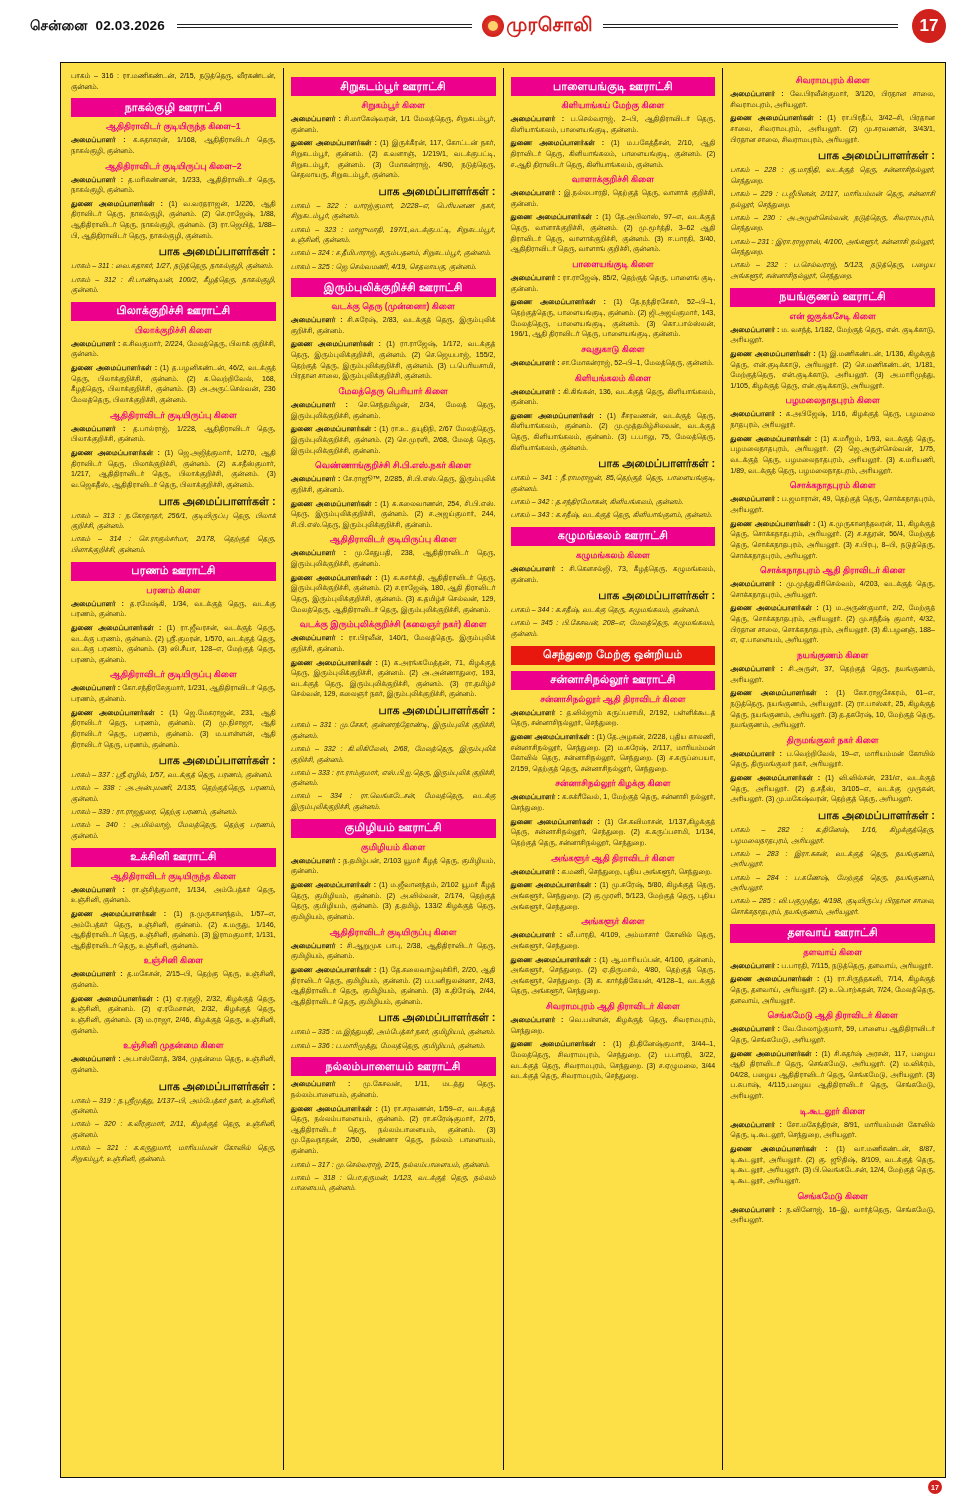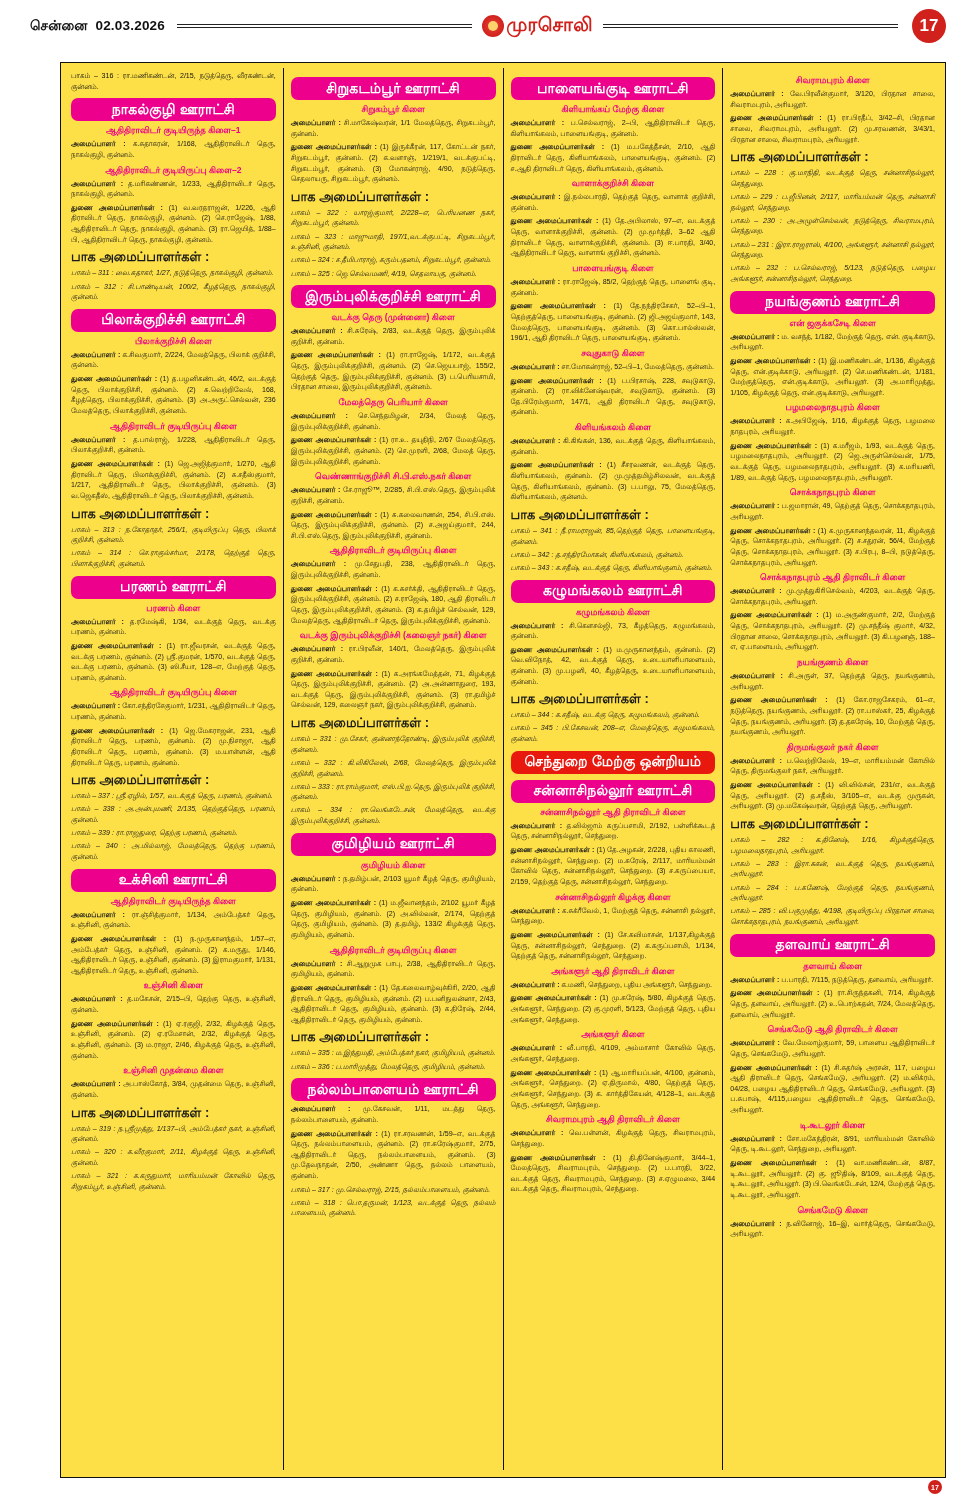--- a/index.html
+++ b/index.html
@@ -116,26 +116,25 @@
     line-height: 1.5;
     text-align: justify;
     color: #111;
     margin: 0 0 4px 0;
   }
 
   .ward-head {
     display: block;
     text-align: center;
     color: #ffffff;
-    font-size: 14px;
+    font-size: 11px;
     font-weight: bold;
     padding: 2.5px 4px;
     margin: 6px 0 3px 0;
     letter-spacing: .2px;
-    border-radius: 7px;
   }
   .ward-head.pink { background: #ec008c; }
   .ward-head.red  { background: #e8180f; }
 
   .branch-head {
     display: block;
     text-align: center;
     color: #ec008c;
     font-size: 8.6px;
     font-weight: bold;
@@ -143,22 +142,22 @@
   }
   .label-line {
     font-size: 7.1px;
     line-height: 1.5;
     text-align: justify;
     margin: 0 0 3px 0;
   }
   .label-line .lbl { font-weight: bold; }
 
   .center-small {
-    font-size: 13px;
-    text-align: left;
+    font-size: 11px;
+    text-align: right;
     font-weight: bold;
     margin: 4px 0 2px 0;
   }
   .entry {
     font-size: 7.1px;
     line-height: 1.5;
     text-align: justify;
     margin: 0 0 2.5px 0;
     padding-left: 0;
     font-style: italic;
@@ -297,32 +296,30 @@
         <p class="label-line"><span class="lbl">அமைப்பாளர் :</span><span> ப.செல்வராஜ், 2–பி, ஆதிதிராவிடர் தெரு, கிளியாங்கலம், பாளையங்குடி, குன்னம்.</span></p>
         <p class="label-line"><span class="lbl">துணை அமைப்பாளர்கள் :</span><span> (1) ம.பகேத்தீசன், 2/10, ஆதி திராவிடர் தெரு, கிளியாங்கலம், பாளையங்குடி, குன்னம். (2) ச.ஆதி திராவிடர் தெரு, கிளியாங்கலம், குன்னம்.</span></p>
         <div class="branch-head">வாளாக்குறிச்சி கிளை</div>
         <p class="label-line"><span class="lbl">அமைப்பாளர் :</span><span> இ.நல்லபாரதி, தெற்குத் தெரு, வாளாக் குறிச்சி, குன்னம்.</span></p>
         <p class="label-line"><span class="lbl">துணை அமைப்பாளர்கள் :</span><span> (1) தே.அபிலாஸ், 97–எ, வடக்குத் தெரு, வாளாக்குறிச்சி, குன்னம். (2) மு.மூர்த்தி, 3–62 ஆதி திராவிடர் தெரு, வாளாக்குறிச்சி, குன்னம். (3) ஈ.பாரதி, 3/40, ஆதிதிராவிடர் தெரு, வாளாங் குறிச்சி, குன்னம்.</span></p>
         <div class="branch-head">பாளையங்குடி கிளை</div>
         <p class="label-line"><span class="lbl">அமைப்பாளர் :</span><span> ரா.ராஜேஷ், 85/2, தெற்குத் தெரு, பாளைங் குடி, குன்னம்.</span></p>
         <p class="label-line"><span class="lbl">துணை அமைப்பாளர்கள் :</span><span> (1) தே.நந்திரசேகர், 52–பி–1, தெற்குத்தெரு, பாளையங்குடி, குன்னம். (2) ஜி.அஜய்குமார், 143, மேலத்தெரு, பாளையங்குடி, குன்னம். (3) கொ.பால்ஸ்லன், 196/1, ஆதி திராவிடர் தெரு, பாளையங்குடி, குன்னம்.</span></p>
         <div class="branch-head">சவுதுகாடு கிளை</div>
         <p class="label-line"><span class="lbl">அமைப்பாளர் :</span><span> சா.மோகன்ராஜ், 52–பி–1, மேலத்தெரு, குன்னம்.</span></p>
-        <p class="label-line"><span class="lbl">துணை அமைப்பாளர்கள் :</span><span> (1) ப.பிரசாஷ், 228, சவுடுகாடு, குன்னம். (2) ரா.விக்னேஷ்வரன், சவுடுகாடு, குன்னம். (3) தே.பிரேம்குமார், 147/1, ஆதி திராவிடர் தெரு, சவுடுகாடு, குன்னம்.</span></p>
         <div class="branch-head">கிளியங்கலம் கிளை</div>
         <p class="label-line"><span class="lbl">அமைப்பாளர் :</span><span> கி.கிங்கன், 136, வடக்குத் தெரு, கிளியாங்கலம், குன்னம்.</span></p>
         <p class="label-line"><span class="lbl">துணை அமைப்பாளர்கள் :</span><span> (1) சீசரவணன், வடக்குத் தெரு, கிளியாங்கலம், குன்னம். (2) மு.முத்தமிழ்சிலவன், வடக்குத் தெரு, கிளியாங்கலம், குன்னம். (3) ப.பாலு, 75, மேலத்தெரு, கிளியாங்கலம், குன்னம்.</span></p>
         <div class="center-small">பாக அமைப்பாளர்கள் :</div>
         <p class="entry">பாகம் – 341 : நீ.ராமராஜன், 85,தெற்குத் தெரு, பாளையங்குடி, குன்னம்.</p>
         <p class="entry">பாகம் – 342 : த.சந்திரமோகன், கிளியங்கலம், குன்னம்.</p>
         <p class="entry">பாகம் – 343 : க.சதீஷ், வடக்குத் தெரு, கிளியாங்குளம், குன்னம்.</p>
         <div class="ward-head pink">கழுமங்கலம் ஊராட்சி</div>
         <div class="branch-head">கழுமங்கலம் கிளை</div>
         <p class="label-line"><span class="lbl">அமைப்பாளர் :</span><span> சி.கௌசல்ஜி, 73, கீழத்தெரு, கழுமங்கலம், குன்னம்.</span></p>
-        <p class="label-line"><span class="lbl">துணை அமைப்பாளர்கள் :</span><span> (1) ம.முருகானந்தம், குன்னம். (2) வெ.விநோத், 42, வடக்குத் தெரு, உடையாளிபாளையம், குன்னம். (3) மு.பழனி, 40, கீழத்தெரு, உடையாளிபாளையம், குன்னம்.</span></p>
         <div class="center-small">பாக அமைப்பாளர்கள் :</div>
         <p class="entry">பாகம் – 344 : க.சதீஷ், வடக்கு தெரு, கழுமங்கலம், குன்னம்.</p>
         <p class="entry">பாகம் – 345 : பி.கேசவன், 208–எ, மேலத்தெரு, கழுமங்கலம், குன்னம்.</p>
         <div class="ward-head red">செந்துறை மேற்கு ஒன்றியம்</div>
         <div class="ward-head pink">சன்னாசிநல்லூர் ஊராட்சி</div>
         <div class="branch-head">சன்னாசிநல்லூர் ஆதி திராவிடர் கிளை</div>
         <p class="label-line"><span class="lbl">அமைப்பாளர் :</span><span> த.வில்ஜாம் கருப்பசாமி, 2/192, பள்ளிக்கூடத் தெரு, சன்னாசிநல்லூர், செந்துறை.</span></p>
         <p class="label-line"><span class="lbl">துணை அமைப்பாளர்கள் :</span><span> (1) தே.அழகன், 2/228, புதிய காலணி, சன்னாசிநல்லூர், செந்துறை. (2) ம.சுரேஷ், 2/117, மாரியம்மன் கோவில் தெரு, சன்னாசிநல்லூர், செந்துறை. (3) ச.கருப்பையா, 2/159, தெற்குத் தெரு, சன்னாசிநல்லூர், செந்துறை.</span></p>
         <div class="branch-head">சன்னாசிநல்லூர் கிழக்கு கிளை</div>
         <p class="label-line"><span class="lbl">அமைப்பாளர் :</span><span> க.சுக்ரீவேல், 1, மேற்குத் தெரு, சன்னாசி நல்லூர், செந்துறை.</span></p>

